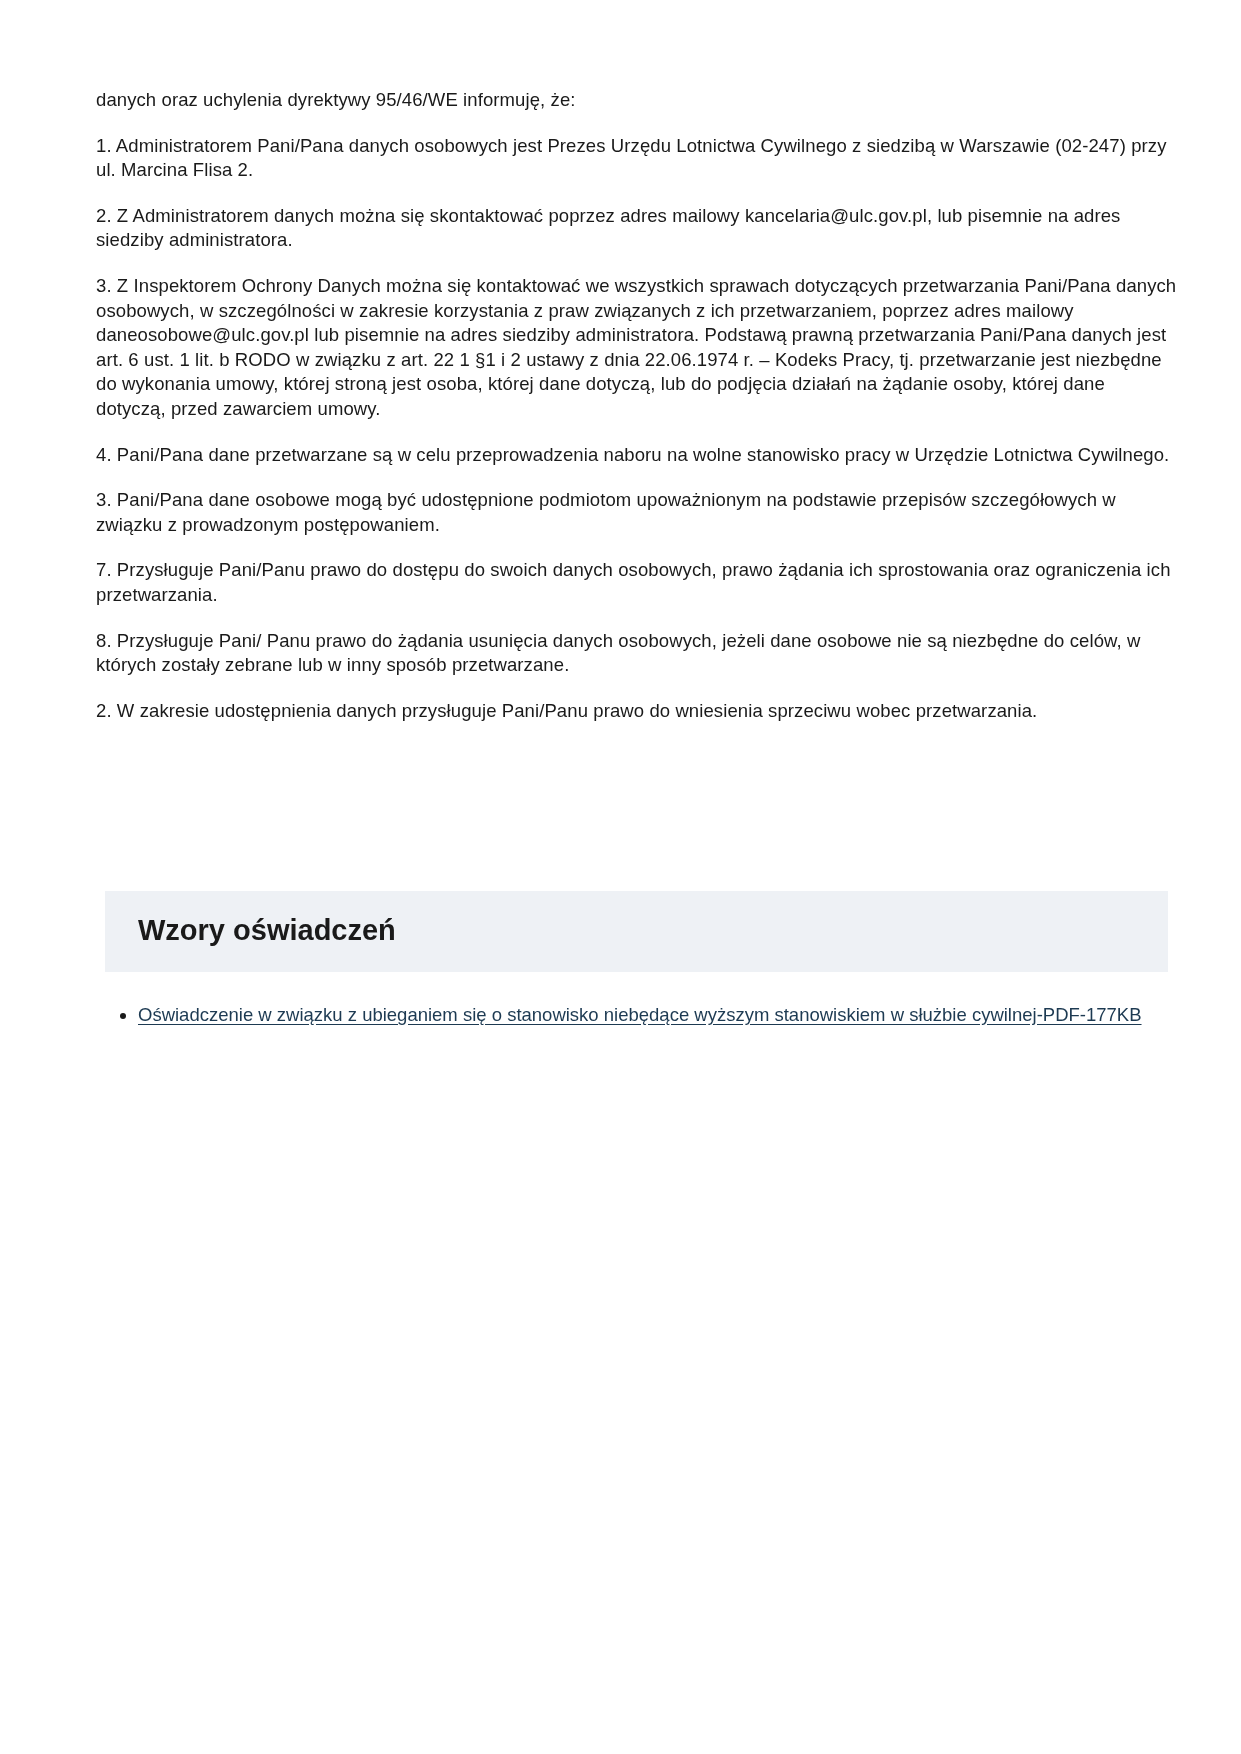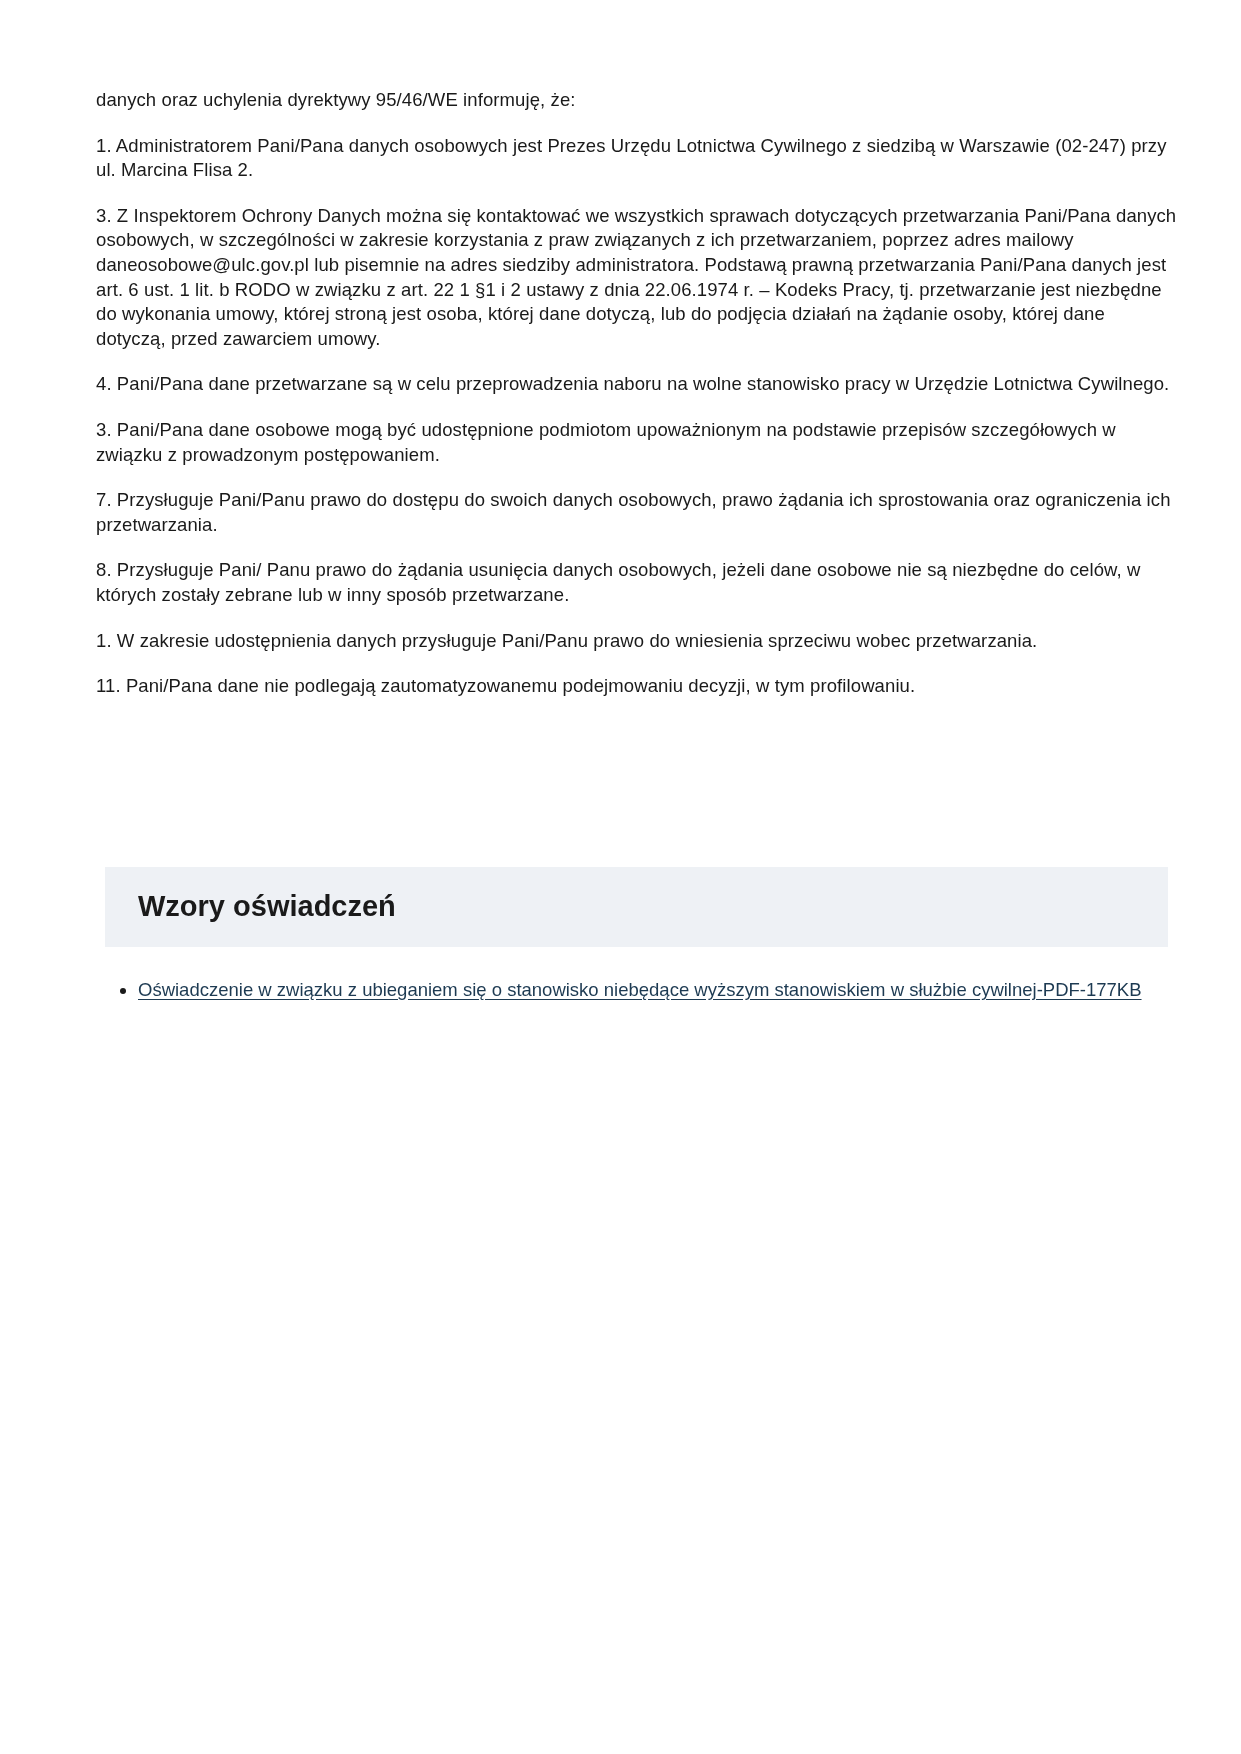--- a/index.html
+++ b/index.html
@@ -62,27 +62,27 @@
   }
 </style>
 </head>
 <body>
 
 <main class="page">
 
   <section class="content">
     <p>danych oraz uchylenia dyrektywy 95/46/WE informuję, że:</p>
     <p>1. Administratorem Pani/Pana danych osobowych jest Prezes Urzędu Lotnictwa Cywilnego z siedzibą w Warszawie (02-247) przy ul. Marcina Flisa 2.</p>
+    <p>2. Z Administratorem danych można się skontaktować poprzez adres mailowy kancelaria@ulc.gov.pl, lub pisemnie na adres siedziby administratora.</p>
     <p>3. Z Inspektorem Ochrony Danych można się kontaktować we wszystkich sprawach dotyczących przetwarzania Pani/Pana danych osobowych, w szczególności w zakresie korzystania z praw związanych z ich przetwarzaniem, poprzez adres mailowy daneosobowe@ulc.gov.pl lub pisemnie na adres siedziby administratora. Podstawą prawną przetwarzania Pani/Pana danych jest art. 6 ust. 1 lit. b RODO w związku z art. 22 1 §1 i 2 ustawy z dnia 22.06.1974 r. – Kodeks Pracy, tj. przetwarzanie jest niezbędne do wykonania umowy, której stroną jest osoba, której dane dotyczą, lub do podjęcia działań na żądanie osoby, której dane dotyczą, przed zawarciem umowy.</p>
     <p>4. Pani/Pana dane przetwarzane są w celu przeprowadzenia naboru na wolne stanowisko pracy w Urzędzie Lotnictwa Cywilnego.</p>
     <p>3. Pani/Pana dane osobowe mogą być udostępnione podmiotom upoważnionym na podstawie przepisów szczegółowych w związku z prowadzonym postępowaniem.</p>
     <p>7. Przysługuje Pani/Panu prawo do dostępu do swoich danych osobowych, prawo żądania ich sprostowania oraz ograniczenia ich przetwarzania.</p>
     <p>8. Przysługuje Pani/ Panu prawo do żądania usunięcia danych osobowych, jeżeli dane osobowe nie są niezbędne do celów, w których zostały zebrane lub w inny sposób przetwarzane.</p>
-    <p>1. W zakresie udostępnienia danych przysługuje Pani/Panu prawo do wniesienia sprzeciwu wobec przetwarzania.</p>
-    <p>11. Pani/Pana dane nie podlegają zautomatyzowanemu podejmowaniu decyzji, w tym profilowaniu.</p>
+    <p>2. W zakresie udostępnienia danych przysługuje Pani/Panu prawo do wniesienia sprzeciwu wobec przetwarzania.</p>
   </section>
 
   <section class="section-band">
     <h2>Wzory oświadczeń</h2>
   </section>
 
   <ul class="attachments">
     <li>
       <a href="#">Oświadczenie w związku z ubieganiem się o stanowisko niebędące wyższym stanowiskiem w służbie cywilnej-PDF-177KB</a>
     </li>

